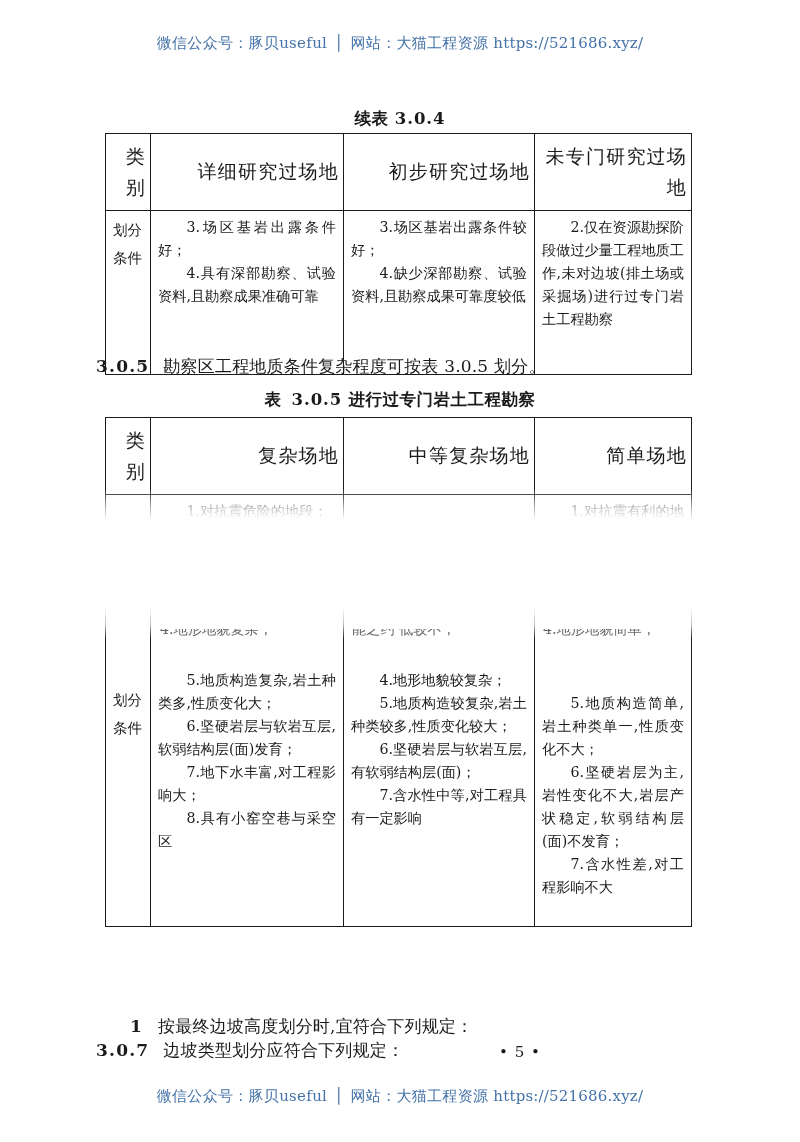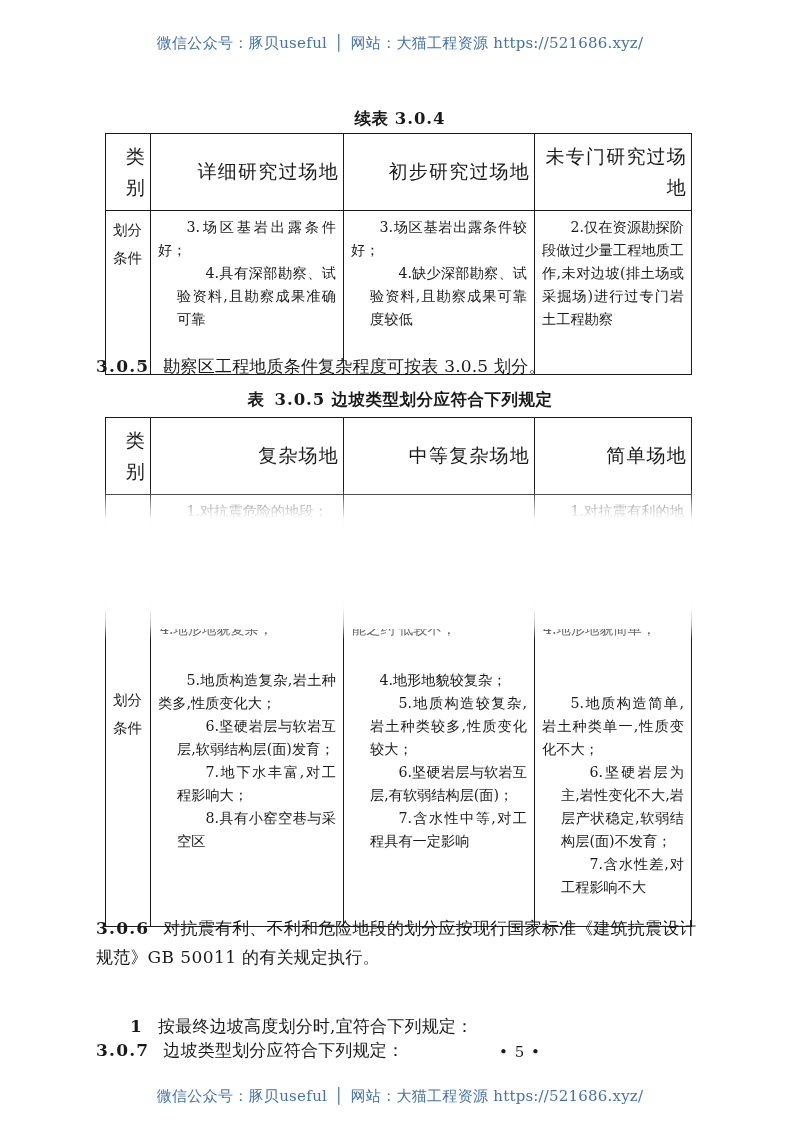--- a/index.html
+++ b/index.html
@@ -111,21 +111,21 @@
     font-size: 14.5px;
     line-height: 1.95;
   }
 
   .item {
     margin: 0;
     text-indent: 2em;
     text-align: justify;
     text-justify: inter-ideograph;
   }
-  .item + .item { margin-top: 0px; margin-left: 19px; }
+  .item + .item { margin-top: 0px; }
 
   
   #table-304 { top: 133px; }
   #table-304 td { height: 150px; }
 
   
   #table-305 { top: 417px; }
   #table-305 td.body-cell { height: 418px; }
 
   
@@ -276,21 +276,21 @@
       </tr>
     </tbody>
   </table>
 
   <div class="clause" id="clause-305" style="top:352px;">
     <span class="cnum">3.0.5</span><span class="ctext">勘察区工程地质条件复杂程度可按表 3.0.5 划分。</span>
   </div>
 
   <div class="table-caption" id="caption-305">
     <span class="cap-label">表</span><span class="num">3.0.5</span>
-    <span>边坡类型划分应符合下列规定</span>
+    <span>进行过专门岩土工程勘察</span>
   </div>
 
   <table class="doc-table" id="table-305">
     <colgroup>
       <col class="col-cat">
         <col class="col-a">
         <col class="col-b">
         <col class="col-c">
     </colgroup>
     <thead>
@@ -346,23 +346,20 @@
   <div class="ghost-line" style="left:160px; top:629px; width:176px;">
     <span>4.地形地貌复杂；</span>
   </div>
   <div class="ghost-line" style="left:352px; top:629px; width:174px;">
     <span>能之约   低较不；</span>
   </div>
   <div class="ghost-line" style="left:543px; top:629px; width:140px;">
     <span>4.地形地貌简单；</span>
   </div>
 
-  <div class="clause" id="clause-306">
-    <span class="cnum">3.0.6</span><span>对抗震有利、不利和危险地段的划分应按现行国家标准《建筑抗震设计规范》</span><span class="gb-code">GB 50011</span><span> 的有关规定执行。</span>
-  </div>
 
   <div class="clause" id="clause-307">
     <span class="cnum">3.0.7</span><span>边坡类型划分应符合下列规定：</span>
   </div>
 
   <div class="clause" id="clause-307-1">
     <span style="display:inline-block;width:34px;"></span><span class="subnum">1</span><span>按最终边坡高度划分时,宜符合下列规定：</span>
   </div>
 
   <div id="page-number">• 5 •</div>

